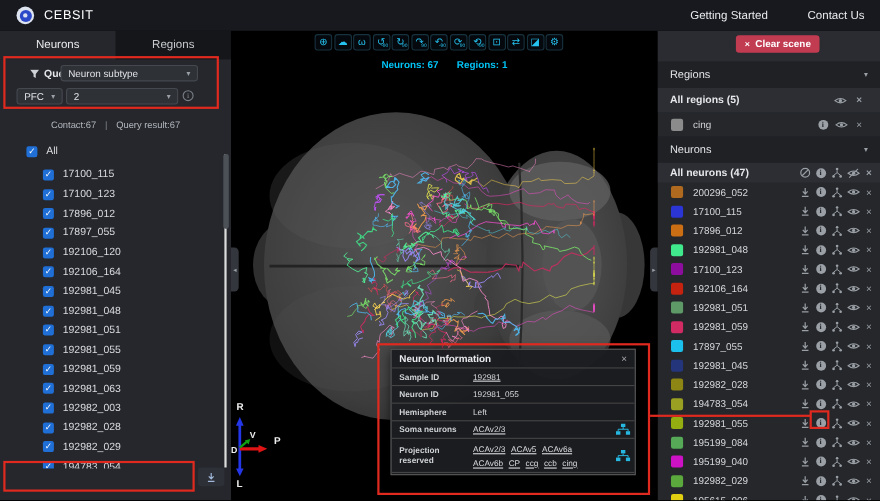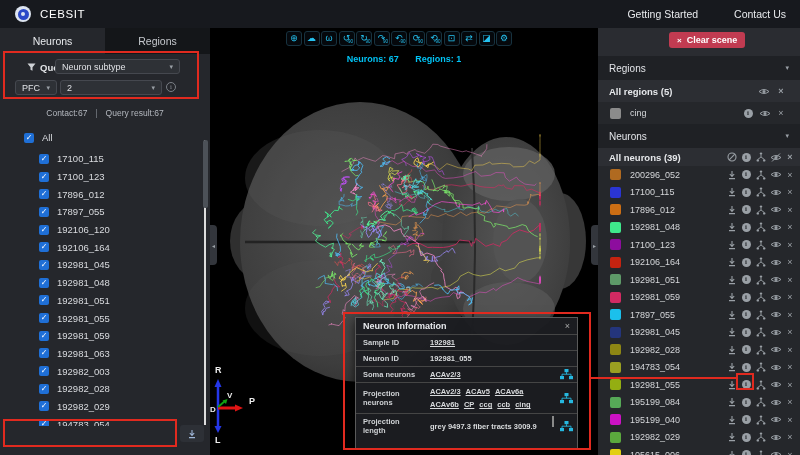--- a/index.html
+++ b/index.html
@@ -48,27 +48,27 @@
   .counts span { margin:0 7px; }
   .brain { position:absolute; left:0; top:0; }
   .axes { position:absolute; left:0; top:330px; z-index:2; }
   .vfooter { position:absolute; left:55px; top:414px; font-size:7.5px; color:#8d9298; display:flex; gap:14px; z-index:6; white-space:nowrap; }
   .vfooter .flink { text-decoration:underline; color:#9aa0a6; }
   .handle { position:absolute; top:197px; width:7px; height:40px; background:#33363c; color:#9aa0a6; font-size:6px; display:flex; align-items:center; justify-content:center; z-index:3; }
   .handleL { left:0; border-radius:0 4px 4px 0; }
   .handleR { right:0; border-radius:4px 0 0 4px; }
 
   
-  .ipanel { position:absolute; left:145px; top:289px; width:223px; height:132px; background:rgba(28,29,33,.97); border:1px solid #5a5a5a; z-index:5; box-shadow:0 3px 10px rgba(0,0,0,.7); overflow:hidden; }
+  .ipanel { position:absolute; left:145px; top:289px; width:223px; height:115px; background:rgba(28,29,33,.97); border:1px solid #5a5a5a; z-index:5; box-shadow:0 3px 10px rgba(0,0,0,.7); overflow:hidden; }
   .ipanel .ihead { height:16px; display:flex; align-items:center; padding:0 7px; }
   .ipanel .ititle { font-size:9px; font-weight:bold; color:#e8eaed; }
   .ipanel .iclose { margin-left:auto; color:#aaa; font-size:9px; }
   .irow { display:flex; border-top:1px solid #454545; font-size:7.5px; color:#d8dadc; align-items:stretch; }
   .ilab { width:70px; padding:3px 2px 3px 7px; font-weight:bold; color:#cfd2d5; flex-shrink:0; display:flex; align-items:center; }
-  .ival { flex:1; padding:3px 4px; display:flex; flex-wrap:wrap; column-gap:5px; row-gap:3px; align-items:center; position:relative;font-weight:bold; }
+  .ival { flex:1; padding:3px 4px; display:flex; flex-wrap:wrap; column-gap:5px; row-gap:3px; align-items:flex-end; position:relative; }
   .iico { width:22px; display:flex; align-items:center; justify-content:center; color:#26b8e0; flex-shrink:0; }
   .ilink { text-decoration:underline; }
   .mini-sb { position:absolute; right:1px; top:2px; width:2px; height:11px; background:#8a8a8a; }
 
   
   .right { position:absolute; left:598px; top:28px; width:202px; height:427px; background:#25272b; z-index:3; }
   .clearstrip { position:absolute; left:0; top:0; width:202px; height:28px; background:#2a2c31; }
   .clear-btn { position:absolute; left:71px; top:4px; height:16px; padding:0 8px; background:#c13b51; border-radius:3px; color:#fff; font-size:9px; font-weight:bold; display:flex; align-items:center; gap:5px; }
   .clear-btn .cx { font-size:8px; }
   .sechead { position:absolute; left:0; width:202px; height:24px; background:#1f2125; display:flex; align-items:center; padding:0 11px; color:#e2e4e8; font-size:10px; }
@@ -377,35 +377,42 @@
         <div class="iico"></div>
       </div>
       <div class="irow">
         <div class="ilab">Neuron ID</div>
         <div class="ival">
             <span>192981_055</span>
           </div>
         <div class="iico"></div>
       </div>
       <div class="irow">
+        <div class="ilab">Hemisphere</div>
+        <div class="ival">
+            <span>Left</span>
+          </div>
+        <div class="iico"></div>
+      </div>
+      <div class="irow">
         <div class="ilab">Soma neurons</div>
         <div class="ival" id="soma-links">
             <span class="ilink">ACAv2/3</span>
           </div>
         <div class="iico">
           <svg width="13" height="11" viewBox="0 0 13 11">
               <rect x="4.5" y="0" width="4" height="3.2" fill="currentColor"></rect>
               <rect x="0" y="7" width="4" height="3.2" fill="currentColor"></rect>
               <rect x="9" y="7" width="4" height="3.2" fill="currentColor"></rect>
               <path d="M6.5 3.2v2M2 7V5.2h9V7" stroke="currentColor" stroke-width=".9" fill="none"></path>
             </svg>
         </div>
       </div>
       <div class="irow" style="min-height:31px;">
-        <div class="ilab">Projection neurons</div>
+        <div class="ilab">Projection reserved</div>
         <div class="ival" id="proj-links">
             <span class="ilink">ACAv2/3</span>
             <span class="ilink">ACAv5</span>
             <span class="ilink">ACAv6a</span>
             <span class="ilink">ACAv6b</span>
             <span class="ilink">CP</span>
             <span class="ilink">ccg</span>
             <span class="ilink">ccb</span>
             <span class="ilink">cing</span>
           </div>
@@ -474,21 +481,21 @@
           </svg>
       </span>
       <span class="ric" style="left:177px;">×</span>
     </div>
 
     <div class="sechead" style="top:96px;">
       <span>Neurons</span>
       <span class="chev">▾</span>
     </div>
     <div class="allrow-r" style="top:120px; height:18px;">
-      <span>All neurons (39)</span>
+      <span>All neurons (47)</span>
       <span class="ric" style="left:128px;">
         <svg width="10" height="10" viewBox="0 0 10 10">
             <circle cx="5" cy="5" r="4" fill="none" stroke="currentColor" stroke-width="1.1"></circle>
             <path d="M2.2 7.8 7.8 2.2" stroke="currentColor" stroke-width="1.1"></path>
           </svg>
       </span>
       <span class="ric" style="left:142px;">
           <span class="ci">i</span>
         </span>
       <span class="ric" style="left:157px;">

